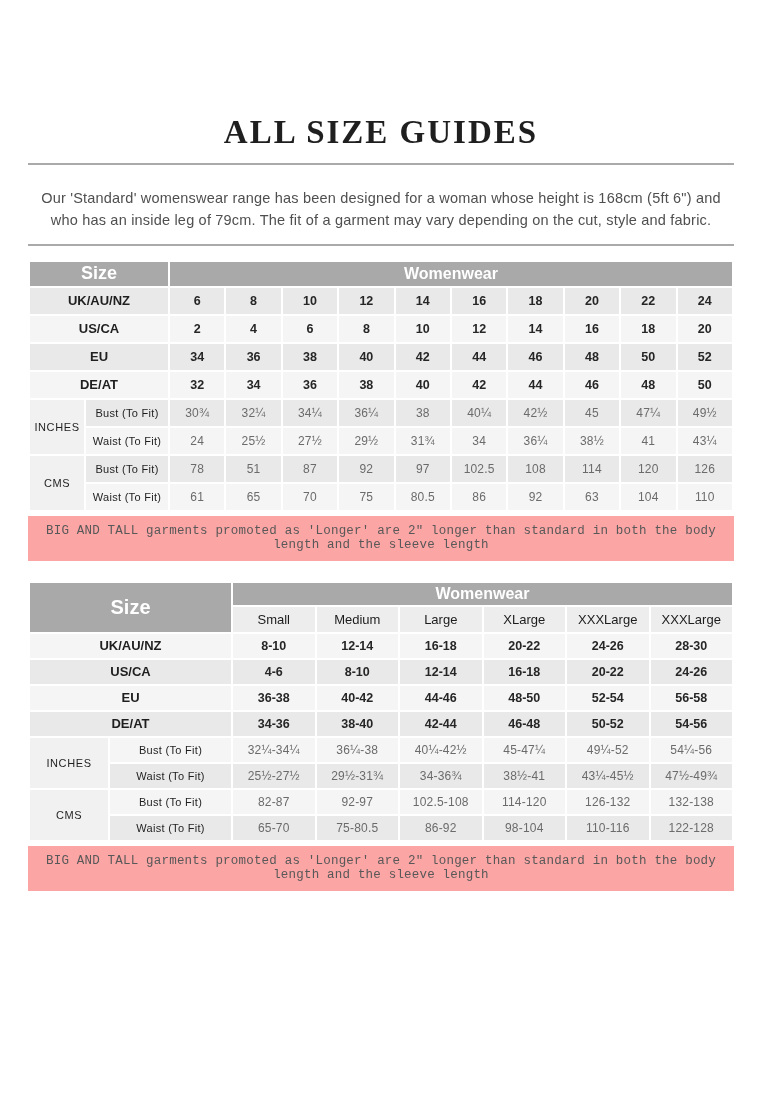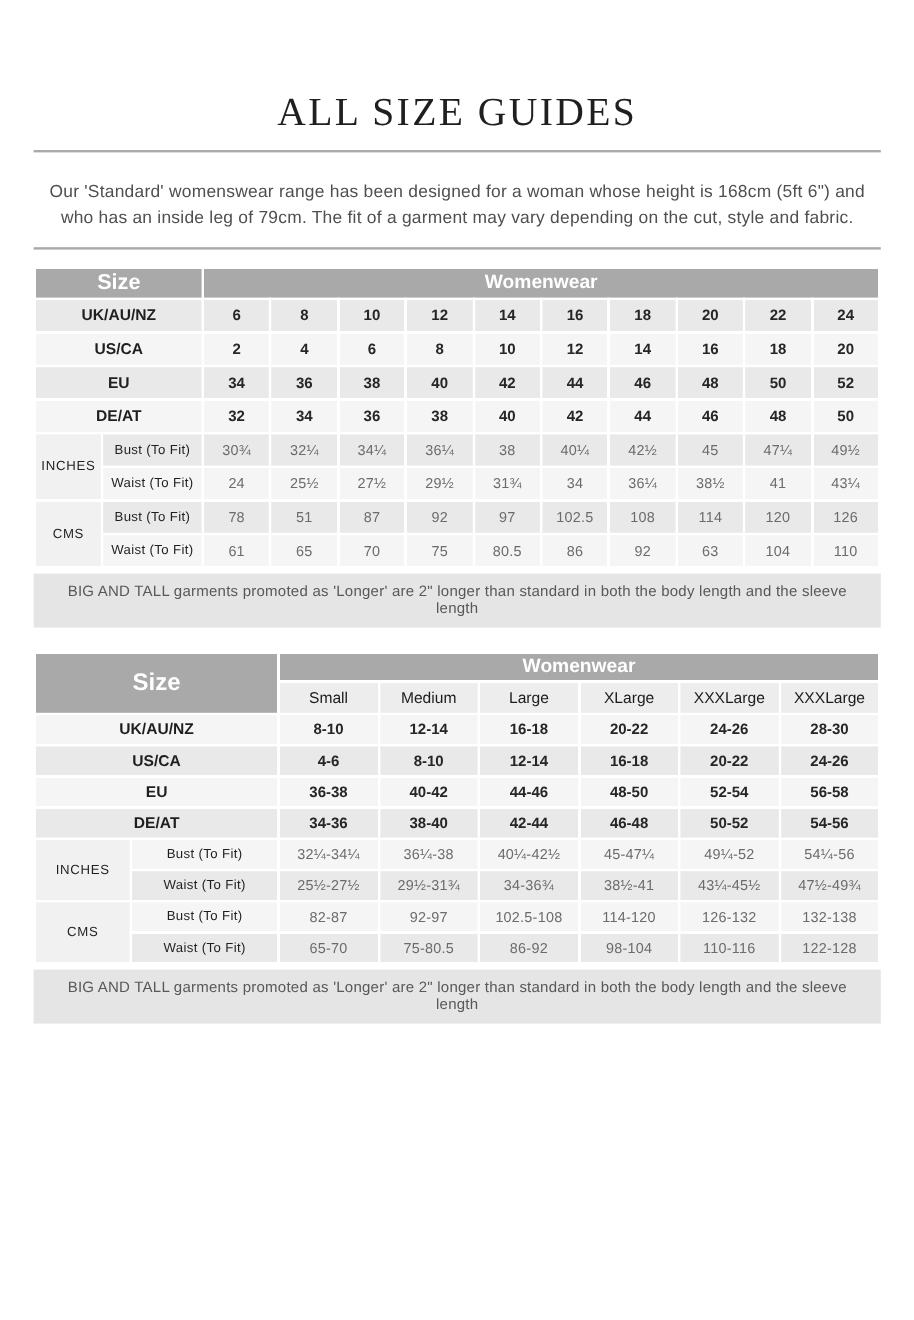--- a/index.html
+++ b/index.html
@@ -7,25 +7,25 @@
   .page {
     position: relative;
     width: 762px;
     height: 1100px;
     margin: 0 auto;
     background: #ffffff;
     overflow: hidden;
     font-family: "Liberation Sans", sans-serif;
   }
   .page-title {
-    padding-top: 76px;
+    padding-top: 114px;
     text-align: center;
     font-family: "Liberation Serif", serif;
     font-size: 33px;
-    font-weight: 400;
+    font-weight: 700;
     letter-spacing: 2px;
     color: #1f1f1f;
   }
   .rule {
     width: 706px;
     margin: 0 auto;
     border-top: 2px solid #aaaaaa;
   }
   .rule.top { margin-top: 12px; }
   .rule.bottom { margin-top: 2px; }
@@ -84,26 +84,27 @@
   td.group-label {
     background: #f1f1f1 !important;
     font-weight: normal;
     font-size: 11px;
     color: #1f1f1f;
     letter-spacing: 0.6px;
   }
   .note-bar {
     width: 706px;
     margin: 4px auto 0;
-    background: #e5e5e5;
+    background: #fca5a5;
     color: #585858;
     font-size: 12.5px;
     letter-spacing: 0.2px;
     text-align: center;
     padding: 8px 12px 9px;
+    font-family: Liberation Mono, monospace;
   }
   table.t2 { margin-top: 20px; }
 </style>
 </head>
 <body>
 
 <div class="page">
 
   <h1 class="page-title">ALL SIZE GUIDES</h1>
 

